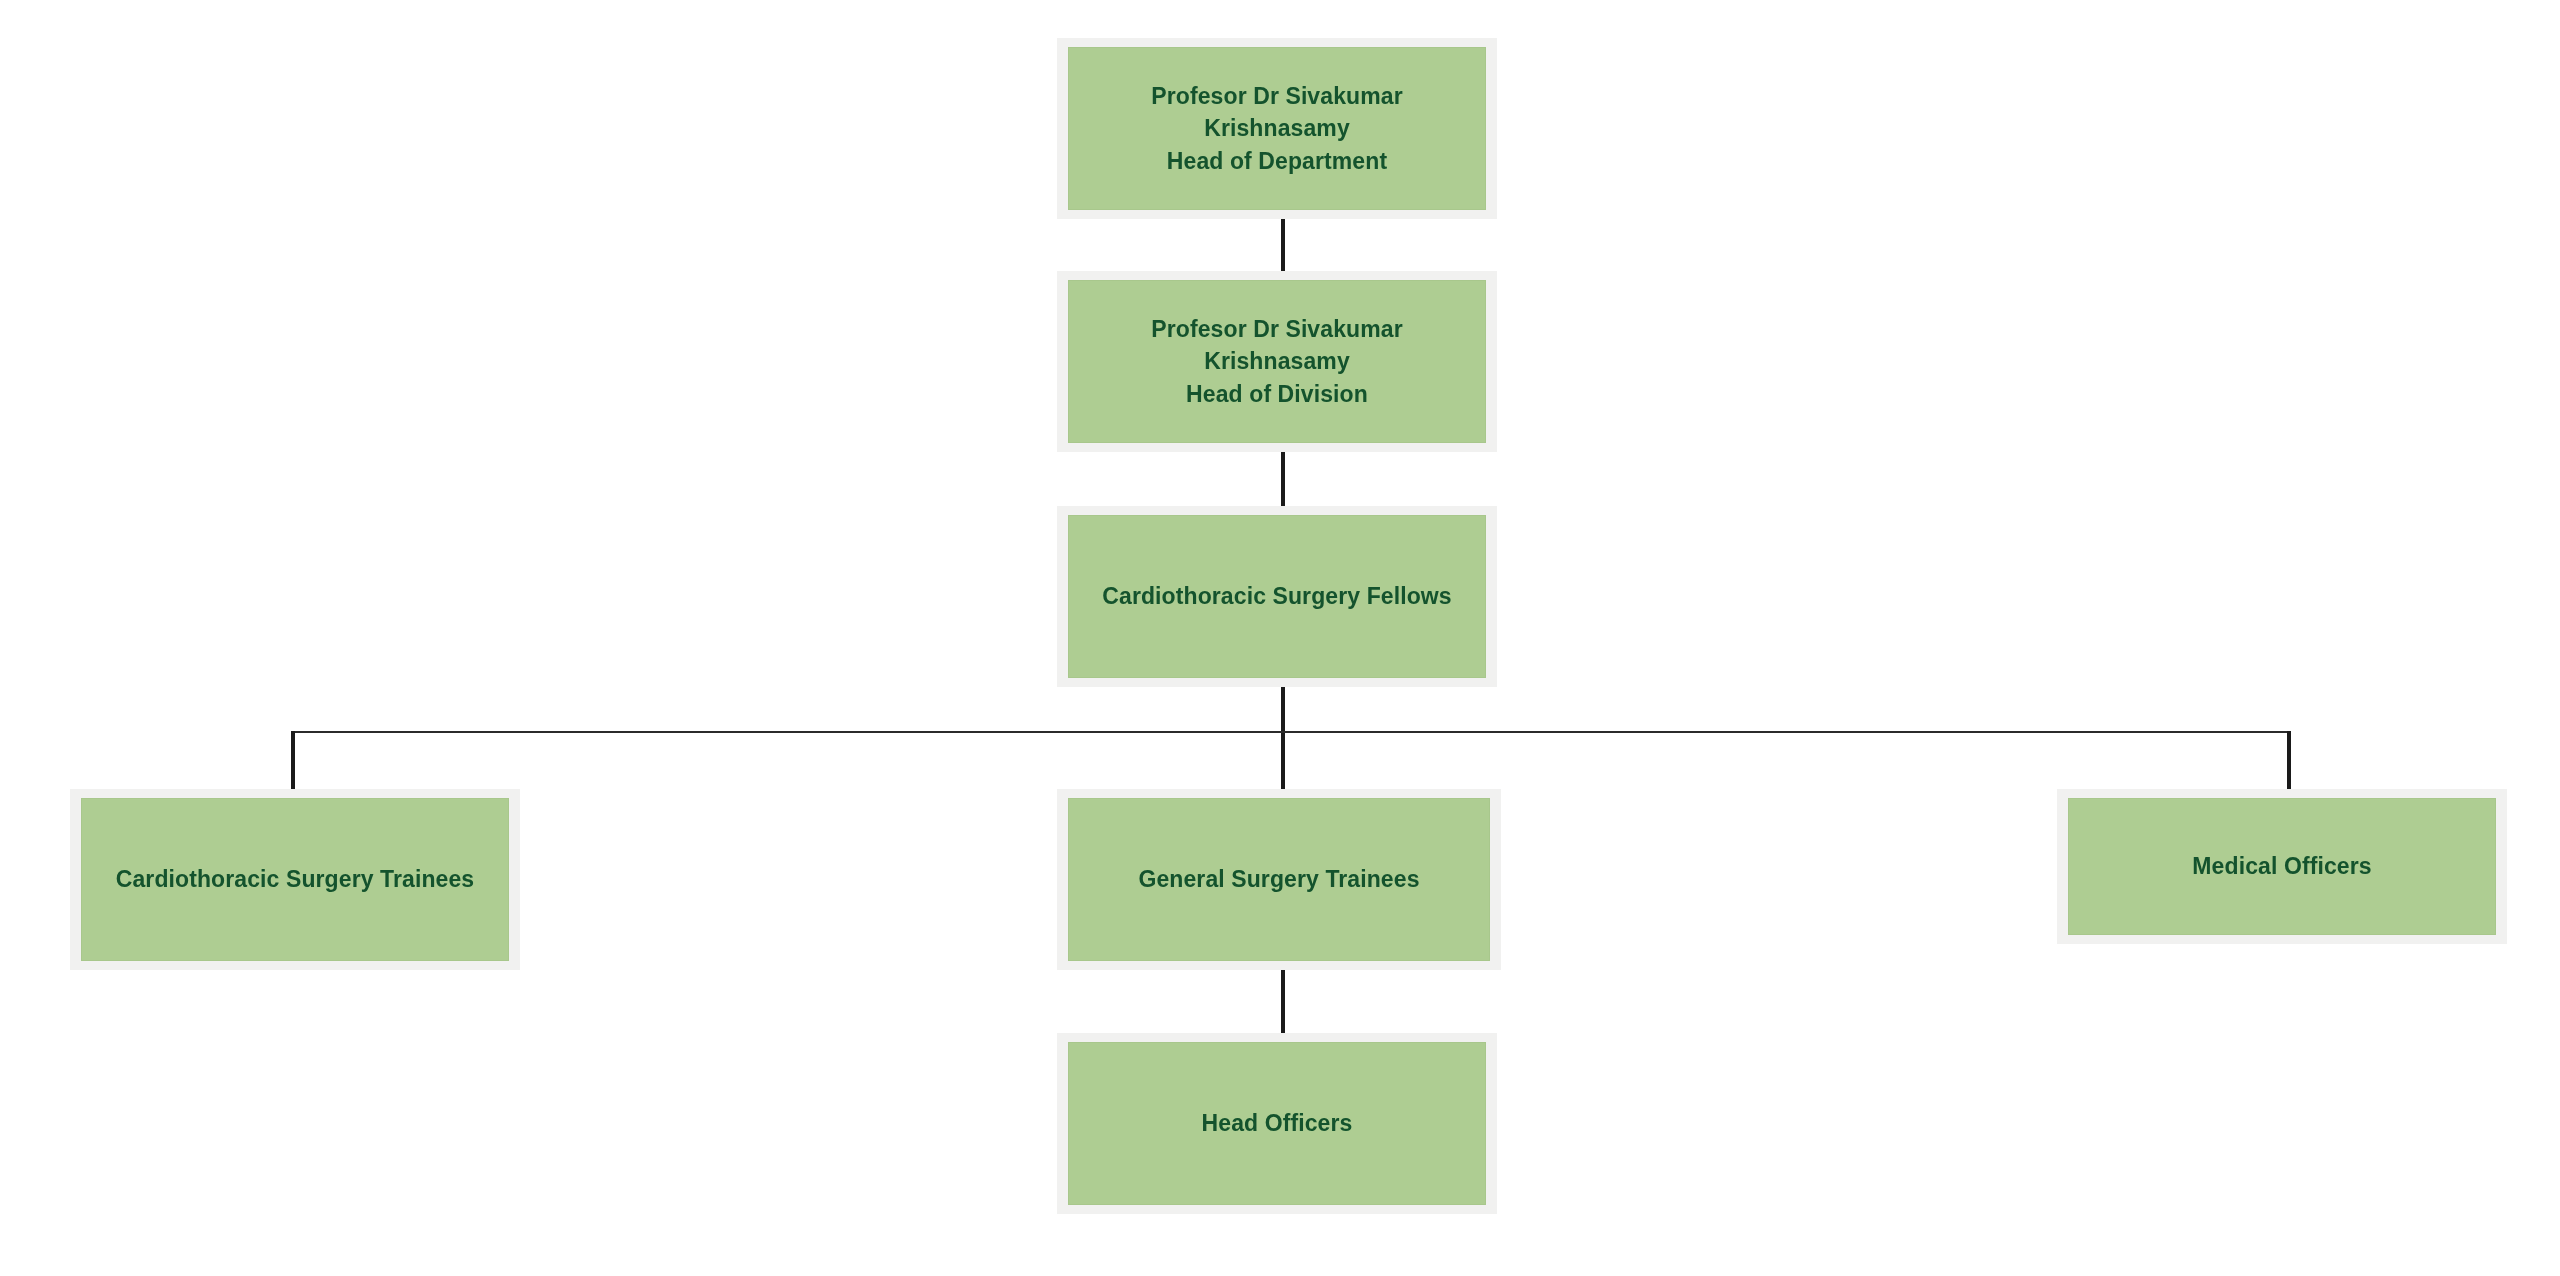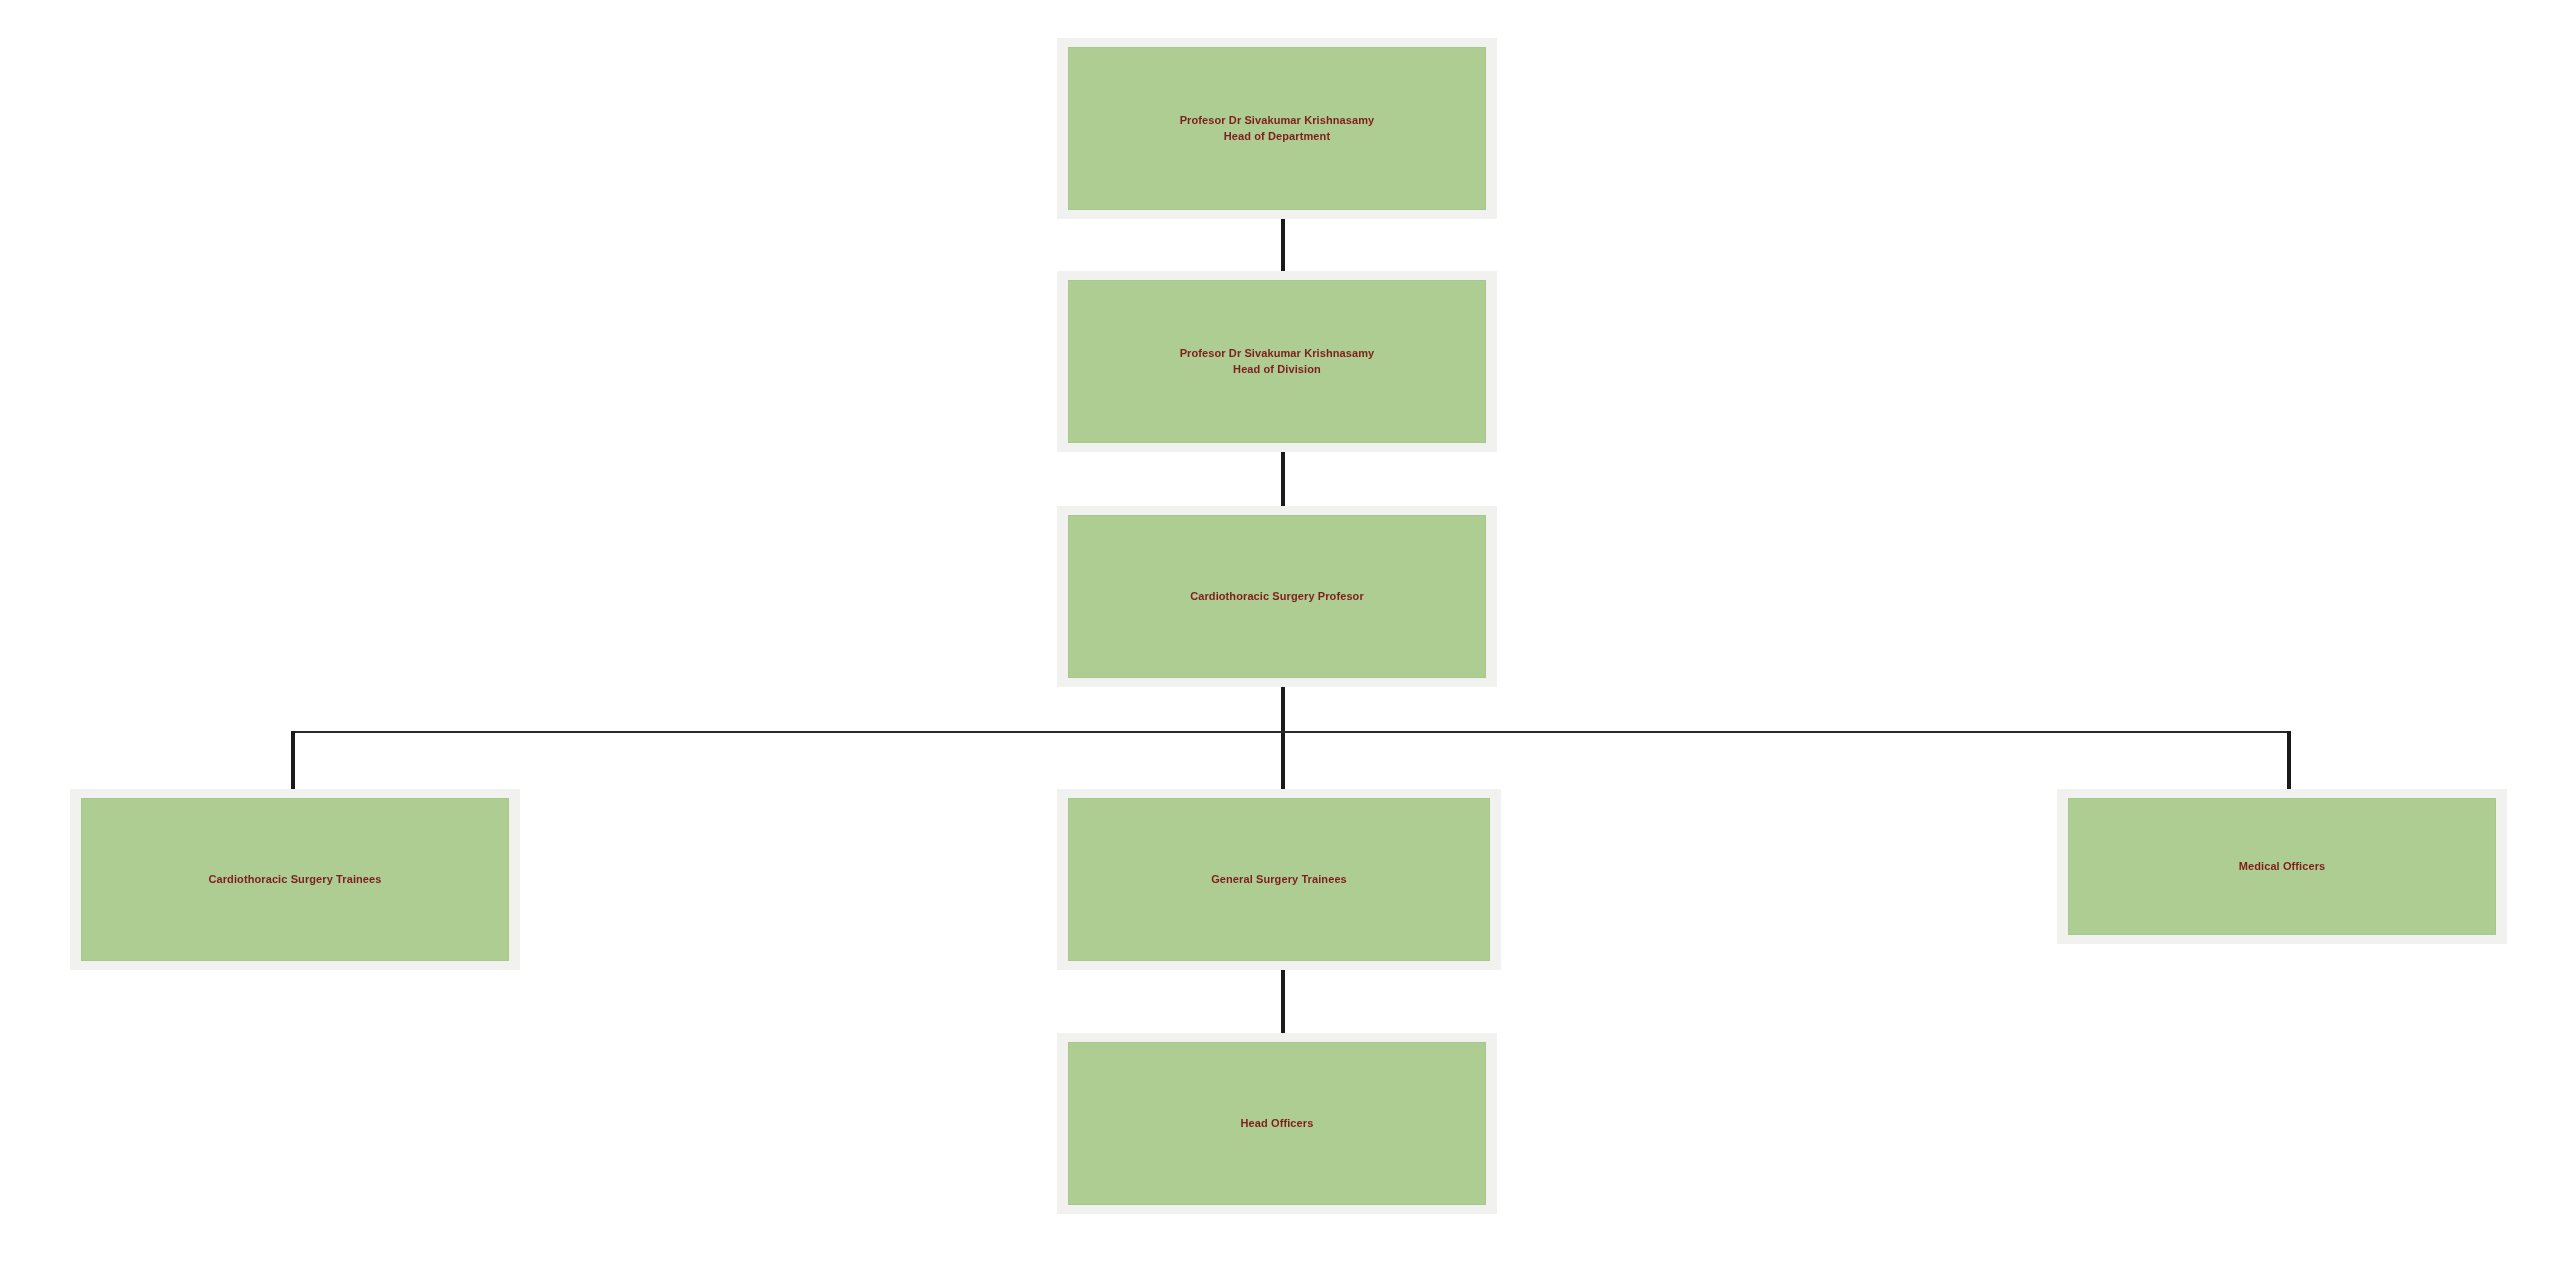--- a/index.html
+++ b/index.html
@@ -32,22 +32,22 @@
     height: 100%;
     background: #aecd92;          
     border: 1px solid #a8c78c;
     display: flex;
     align-items: center;
     justify-content: center;
     text-align: center;
     padding: 4px 10px;
   }
   .node-label {
-    color: #7f1d1d;
-    font-size: 11px;
+    color: #14532d;
+    font-size: 23px;
     font-weight: bold;
     line-height: 1.42;
     letter-spacing: 0.1px;
     white-space: pre-line;
   }
 
   
   #node-hod        { left: 1057px; top:   38px; width: 440px; height: 181px; }
   #node-hodiv      { left: 1057px; top:  271px; width: 440px; height: 181px; }
   #node-fellows    { left: 1057px; top:  506px; width: 440px; height: 181px; }
@@ -113,21 +113,21 @@
 
   <div class="node" id="node-hodiv">
     <div class="node-inner">
       <span class="node-label">Profesor Dr Sivakumar Krishnasamy
 Head of Division</span>
     </div>
   </div>
 
   <div class="node" id="node-fellows">
     <div class="node-inner">
-      <span class="node-label">Cardiothoracic Surgery Profesor</span>
+      <span class="node-label">Cardiothoracic Surgery Fellows</span>
     </div>
   </div>
 
   <div class="node" id="node-ctstrainee">
     <div class="node-inner">
       <span class="node-label">Cardiothoracic Surgery Trainees</span>
     </div>
   </div>
 
   <div class="node" id="node-gstrainee">

